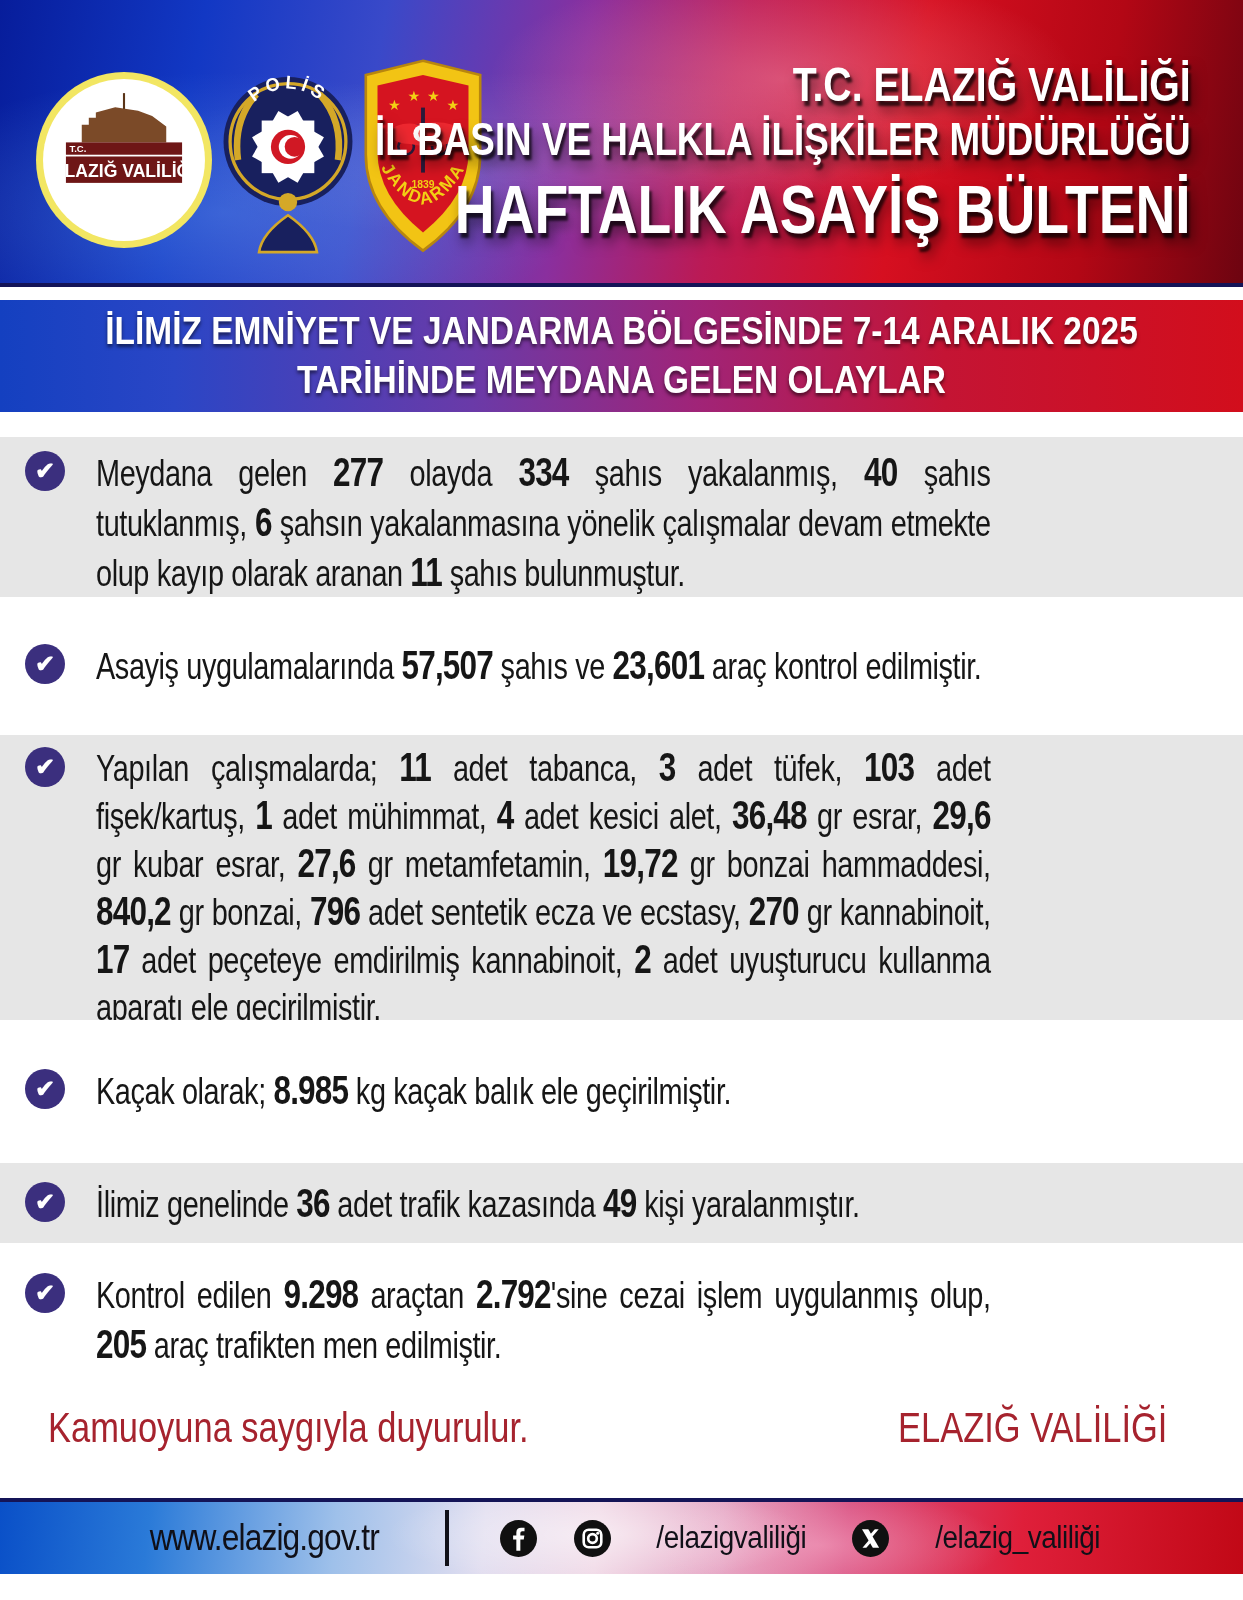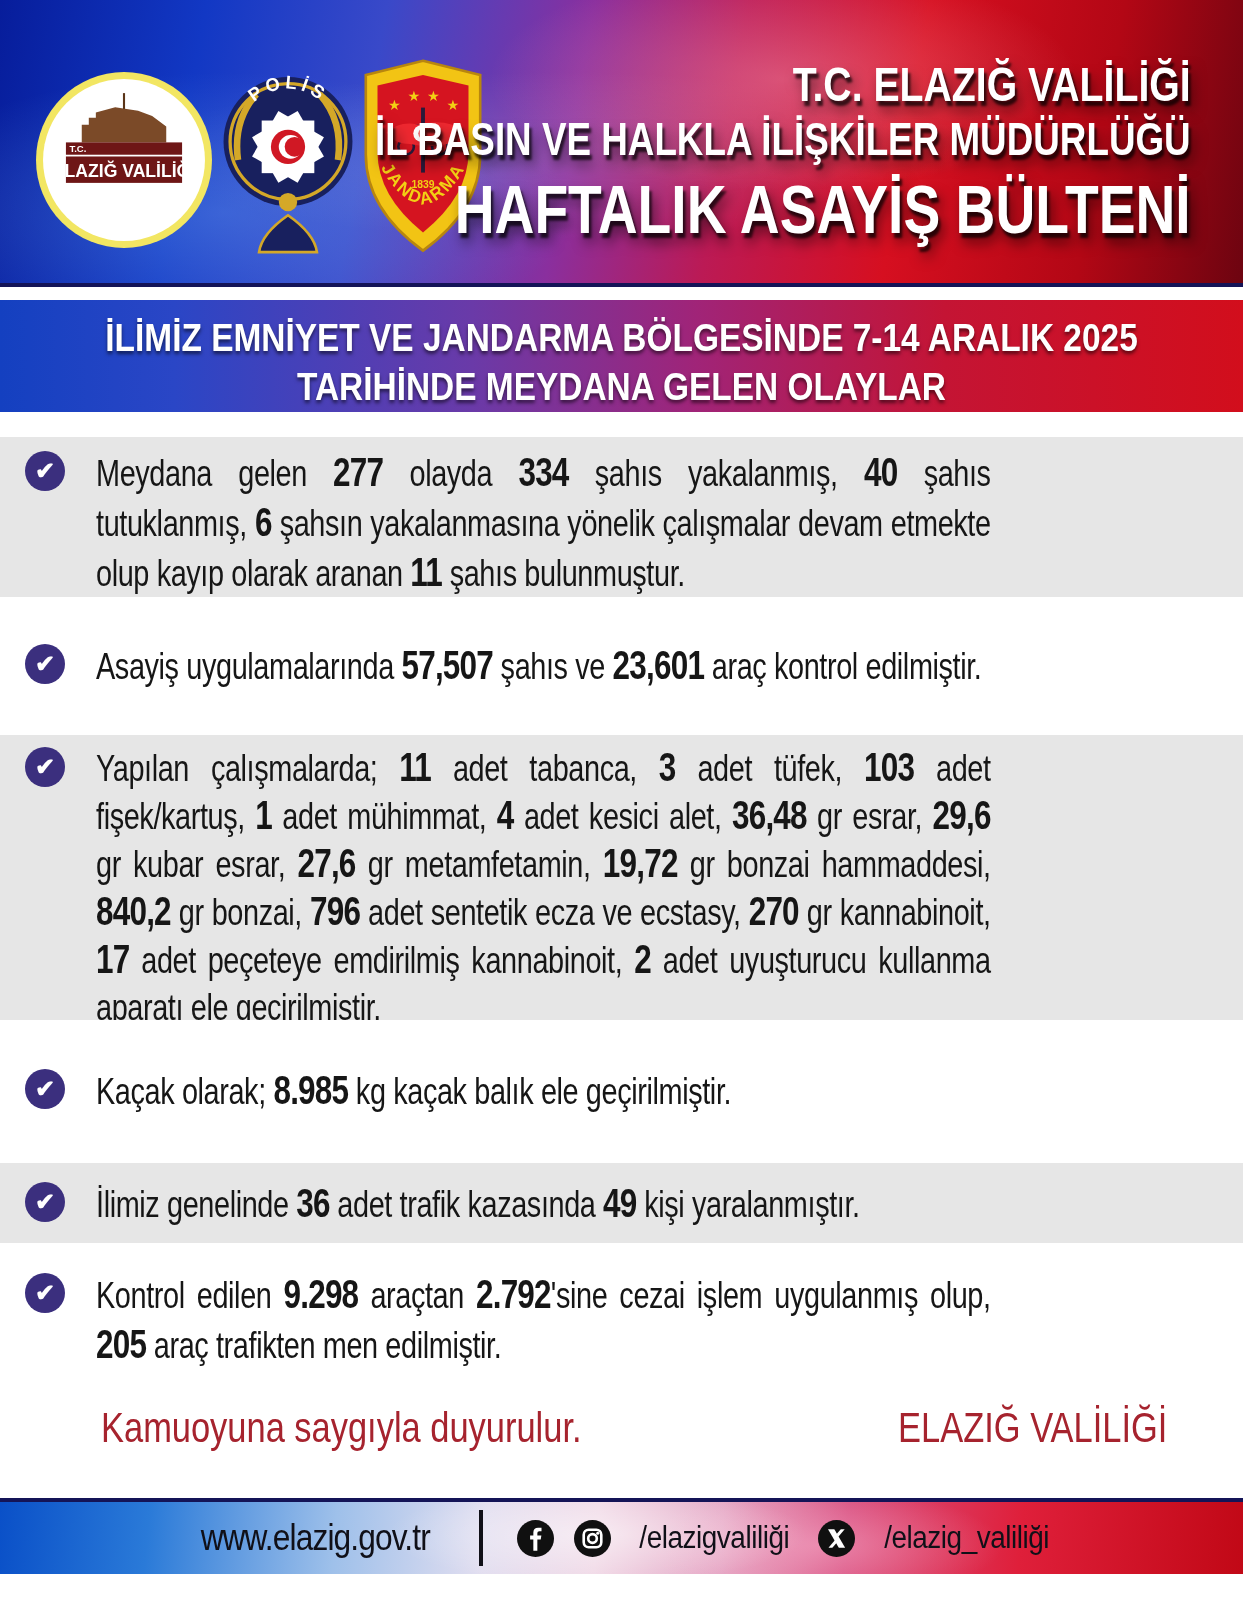--- a/index.html
+++ b/index.html
@@ -31,21 +31,21 @@
     text-shadow: 3px 5px 3px rgba(0,0,0,.72), 6px 10px 14px rgba(0,0,0,.55); }
   .t1 { font-size:49px; line-height:56px; }
   .t2 { font-size:46px; line-height:54px; }
   .t3 { font-size:69px; line-height:76px; margin-top:6px; }
 
   .navy-line { height:4px; background:#141457; }
   .gap-white { height:13px; background:#ffffff; }
 
   
   .banner {
-    height:112px; padding-top:14px;
+    height:112px; padding-top:7px;
     background:linear-gradient(90deg,#1440c0 0%,#2a46c6 14%,#6a3aa8 38%,#a02478 56%,#c41434 76%,#d20e1c 100%);
     color:#fff; font-weight:bold; text-align:center;
   }
   .banner .bl { font-size:38px; line-height:49px; transform:scaleX(.88); transform-origin:50% 50%;
     white-space:nowrap; text-shadow:0 3px 4px rgba(0,0,0,.55); }
   .gap2 { height:25px; background:#fff; }
 
   
   .band { width:100%; overflow:hidden; }
   .band.gray  { background:#e6e6e6; }
@@ -66,33 +66,33 @@
   .btext {
     margin-left:31px; width:1372px; transform:scaleX(0.78); transform-origin:0 0;
     font-size:37px; line-height:48px; color:#161616; text-align:justify;
     letter-spacing:-0.5px;
   }
   .hb3 .btext { line-height:47px; }
   .btext .b { font-weight:bold; font-size:1.09em; letter-spacing:-1px; }
 
   
   .footer-row { display:flex; justify-content:space-between; align-items:baseline;
-    padding:0 76px 0 101px; margin-top:34px; }
+    padding:0 76px 0 48px; margin-top:34px; }
   .red-note { color:#a6232e; font-size:42px; white-space:nowrap; }
   .red-note.l { transform:scaleX(.82); transform-origin:0 50%; }
   .red-note.r { transform:scaleX(.82); transform-origin:100% 50%; }
 
   
   .bottombar {
     height:72px;
     background:
       radial-gradient(ellipse 300px 70px at 48% 45%, rgba(255,255,255,.5), transparent 70%),
       radial-gradient(ellipse 260px 80px at 66% 60%, rgba(255,190,215,.45), transparent 70%),
       linear-gradient(95deg,#0a50c8 0%,#2a7ad8 12%,#9ec0ea 27%,#e2def0 39%,#f0d8e6 48%,#e4a6c4 58%,#d85080 68%,#df1f3a 82%,#c10816 100%);
-    display:flex; align-items:center; justify-content:center; gap:20px;
+    display:flex; align-items:center; justify-content:center; gap:37px;
   }
   .site { font-size:36px; color:#101018; letter-spacing:-1px; transform:scaleX(.88); white-space:nowrap; }
   .vdiv { width:4px; height:56px; background:#101018; margin:0 14px; }
   .sicon { width:37px; height:37px; display:inline-block; }
   .sicon svg { width:100%; height:100%; display:block; }
   .handle { font-size:31px; color:#101018; letter-spacing:-0.5px; transform:scaleX(.9); white-space:nowrap; }
 </style>
 </head>
 <body>
 

